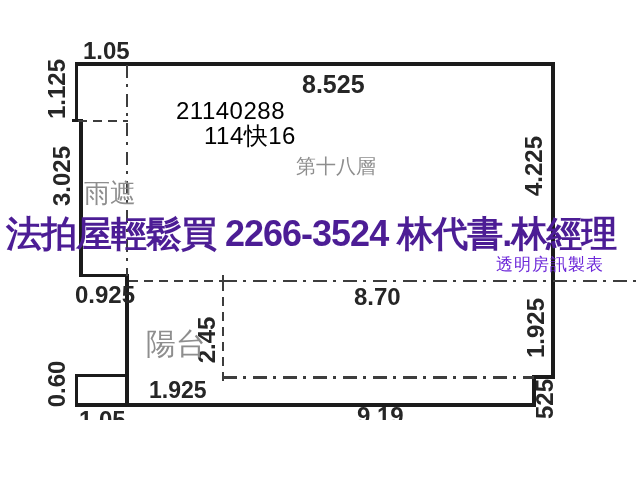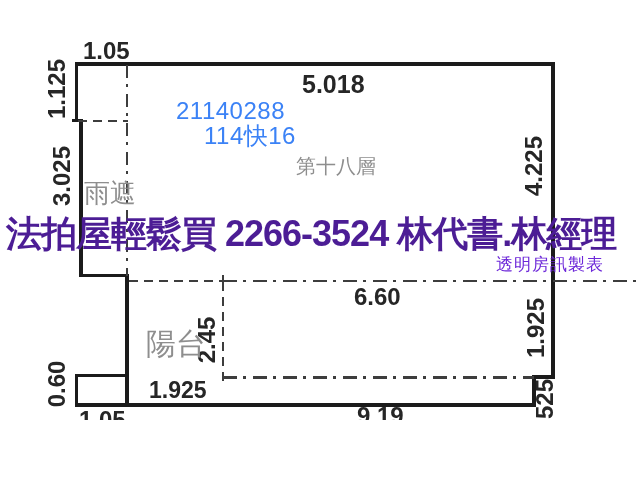--- a/index.html
+++ b/index.html
@@ -13,21 +13,21 @@
   .ln{position:absolute;}
   .d-h{background-image:repeating-linear-gradient(90deg,#3d3d3d 0 9px,transparent 9px 15px);}
   .d-v{background-image:repeating-linear-gradient(180deg,#3d3d3d 0 9px,transparent 9px 15px);}
   .dd-h{background-image:repeating-linear-gradient(90deg,#3d3d3d 0 14px,transparent 14px 20px,#3d3d3d 20px 23px,transparent 23px 30px);}
   .dd-v{background-image:repeating-linear-gradient(180deg,#3d3d3d 0 13px,transparent 13px 19px,#3d3d3d 19px 22px,transparent 22px 29px);}
   .tick{position:absolute;background:#3d3d3d;}
   
   .t{position:absolute;line-height:1;white-space:nowrap;color:#262626;font-weight:700;font-size:24px;}
   .rot{transform:translate(-50%,-50%) rotate(-90deg);transform-origin:center;}
   .room{color:#8e8e8e;font-weight:400;}
-  .case{font-weight:400;color:#3b82f6;font-size:24px;letter-spacing:0.5px;}
+  .case{font-weight:400;color:#000000;font-size:24px;letter-spacing:0.5px;}
   .credit{font-size:17px;color:#6d28d9;font-weight:400;letter-spacing:1px;}
   .wm{font-size:36px;font-weight:700;color:#4c1d95;letter-spacing:-1px;}
 </style>
 </head>
 <body>
 
 <div class="plan">
 
   <div class="w" style="left:75px;top:62px;width:480px;height:4px;"></div>
   <div class="w" style="left:75px;top:62px;width:3px;height:59px;"></div>
@@ -45,25 +45,26 @@
   <div class="ln dd-v" style="left:126px;top:65px;width:2px;height:211px;"></div>
   <div class="ln d-h" style="left:78px;top:120px;width:50px;height:2px;"></div>
   <div class="ln d-h" style="left:129px;top:280px;width:94px;height:2px;"></div>
   <div class="ln dd-h" style="left:223px;top:280px;width:415px;height:2px;"></div>
   <div class="ln d-v" style="left:222px;top:282px;width:2px;height:95px;"></div>
   <div class="ln dd-h" style="left:223px;top:376px;width:311px;height:3px;"></div>
   <div class="tick" style="left:222px;top:275px;width:2px;height:10px;"></div>
   <div class="tick" style="left:222px;top:372px;width:2px;height:9px;"></div>
 
   <div class="t" style="left:83px;top:39px;">1.05</div>
-  <div class="t" style="left:302px;top:72px;font-size:25px;">5.018</div>
+  <div class="t" style="left:302px;top:72px;font-size:25px;">8.525</div>
   <div class="t rot" style="left:57px;top:89px;">1.125</div>
   <div class="t rot" style="left:62px;top:176px;">3.025</div>
   <div class="t rot" style="left:534px;top:166px;">4.225</div>
-  <div class="t" style="left:354px;top:285px;">6.60</div>
+  <div class="t" style="left:75px;top:283px;">0.925</div>
+  <div class="t" style="left:354px;top:285px;">8.70</div>
   <div class="t rot" style="left:207px;top:340px;">2.45</div>
   <div class="t rot" style="left:536px;top:328px;">1.925</div>
   <div class="t rot" style="left:57px;top:384px;">0.60</div>
   <div class="t" style="left:149px;top:379px;font-size:23px;">1.925</div>
   <div class="t" style="left:79px;top:408px;">1.05</div>
   <div class="t" style="left:357px;top:404px;">9.19</div>
   <div class="t rot" style="left:545px;top:409px;">0.525</div>
 
   <div class="t case" style="left:176px;top:99px;">21140288</div>
   <div class="t case" style="left:176px;top:124px;margin-left:28px;">114快16</div>

